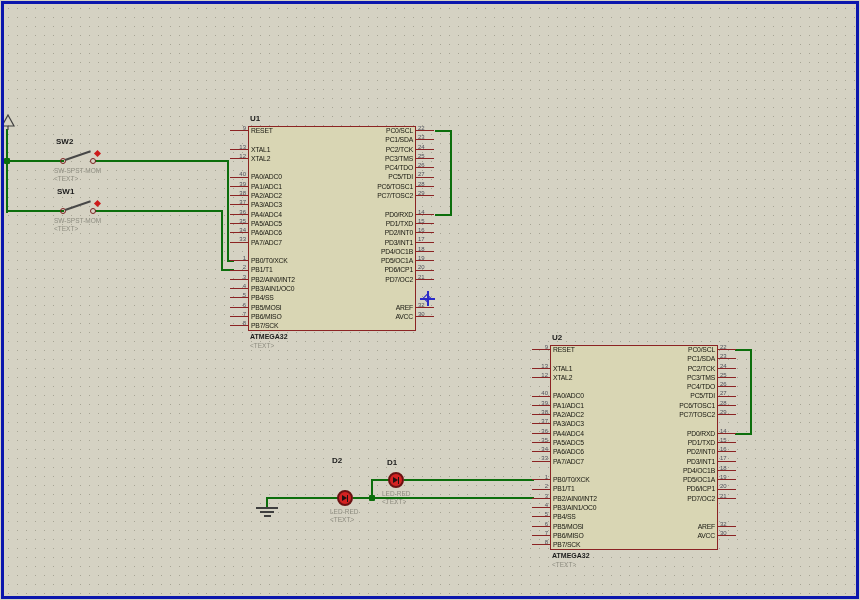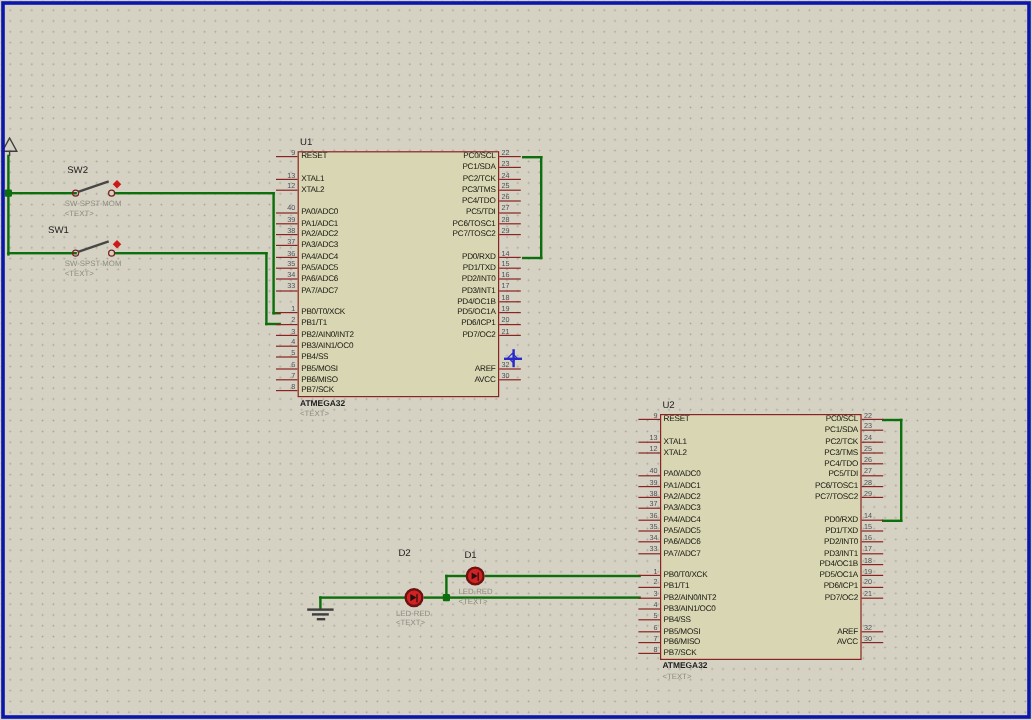--- a/index.html
+++ b/index.html
@@ -28,21 +28,21 @@
   .rows-right .prow{flex-direction:row-reverse;}
   .pnum{position:relative;flex:0 0 18px;width:18px;height:100%;}
   .prow.has .pnum::after{content:"";position:absolute;left:0;width:100%;top:4.1px;
     border-top:1.1px solid #8b2323;}
   .pnum i{position:absolute;bottom:4.4px;font-style:normal;font-size:6px;line-height:6px;color:#50505a;}
   .rows-left .pnum i{right:2px;}
   .rows-right .pnum i{left:2px;}
   .pname{flex:1;font-size:6.8px;line-height:9.3px;color:#16160f;white-space:nowrap;letter-spacing:-0.2px;}
   .rows-left .pname{padding-left:3px;text-align:left;}
   .rows-right .pname{padding-right:3px;text-align:right;}
-  .ref{position:absolute;font-size:8px;font-weight:400;color:#1c1c1c;z-index:4;}
+  .ref{position:absolute;font-size:8px;font-weight:700;color:#1c1c1c;z-index:4;}
   .val{position:absolute;font-size:7px;font-weight:700;color:#1c1c1c;z-index:4;white-space:nowrap;}
   .gtxt{position:absolute;font-size:6.5px;color:#8d8c80;z-index:4;white-space:nowrap;}
   .vgray{position:absolute;font-size:6.5px;color:#8d8c80;z-index:4;white-space:nowrap;}
 
   
   .sw-circ{position:absolute;width:6px;height:6px;border:1.2px solid #7a2020;border-radius:50%;
     box-sizing:border-box;z-index:3;}
   .sw-lever{position:absolute;width:27px;height:1.6px;background:#474747;
     transform:rotate(-19deg);transform-origin:left center;z-index:3;}
   .sw-diam{position:absolute;width:5px;height:5px;background:#cc1a1a;transform:rotate(45deg);z-index:3;}
@@ -101,21 +101,21 @@
   <div class="gndbar" style="left:264px;top:515px;width:7px;height:2px"></div>
 
   <div class="ref" style="left:56px;top:137px">SW2</div>
   <div class="sw-circ" style="left:60px;top:158px"></div>
   <div class="sw-circ" style="left:90px;top:158px"></div>
   <div class="sw-lever" style="left:65px;top:159px"></div>
   <div class="sw-diam" style="left:95px;top:151px"></div>
   <div class="vgray" style="left:54px;top:167px">SW-SPST-MOM</div>
   <div class="gtxt" style="left:54px;top:175px">&lt;TEXT&gt;</div>
 
-  <div class="ref" style="left:40px;top:187px">SW1</div>
+  <div class="ref" style="left:57px;top:187px">SW1</div>
   <div class="sw-circ" style="left:60px;top:208px"></div>
   <div class="sw-circ" style="left:90px;top:208px"></div>
   <div class="sw-lever" style="left:65px;top:209px"></div>
   <div class="sw-diam" style="left:95px;top:201px"></div>
   <div class="vgray" style="left:54px;top:217px">SW-SPST-MOM</div>
   <div class="gtxt" style="left:54px;top:225px">&lt;TEXT&gt;</div>
 
   <div class="chip" style="left:230px;top:126px">
     <div class="ref" style="left:20px;top:-12px">U1</div>
     <div class="body"></div>

